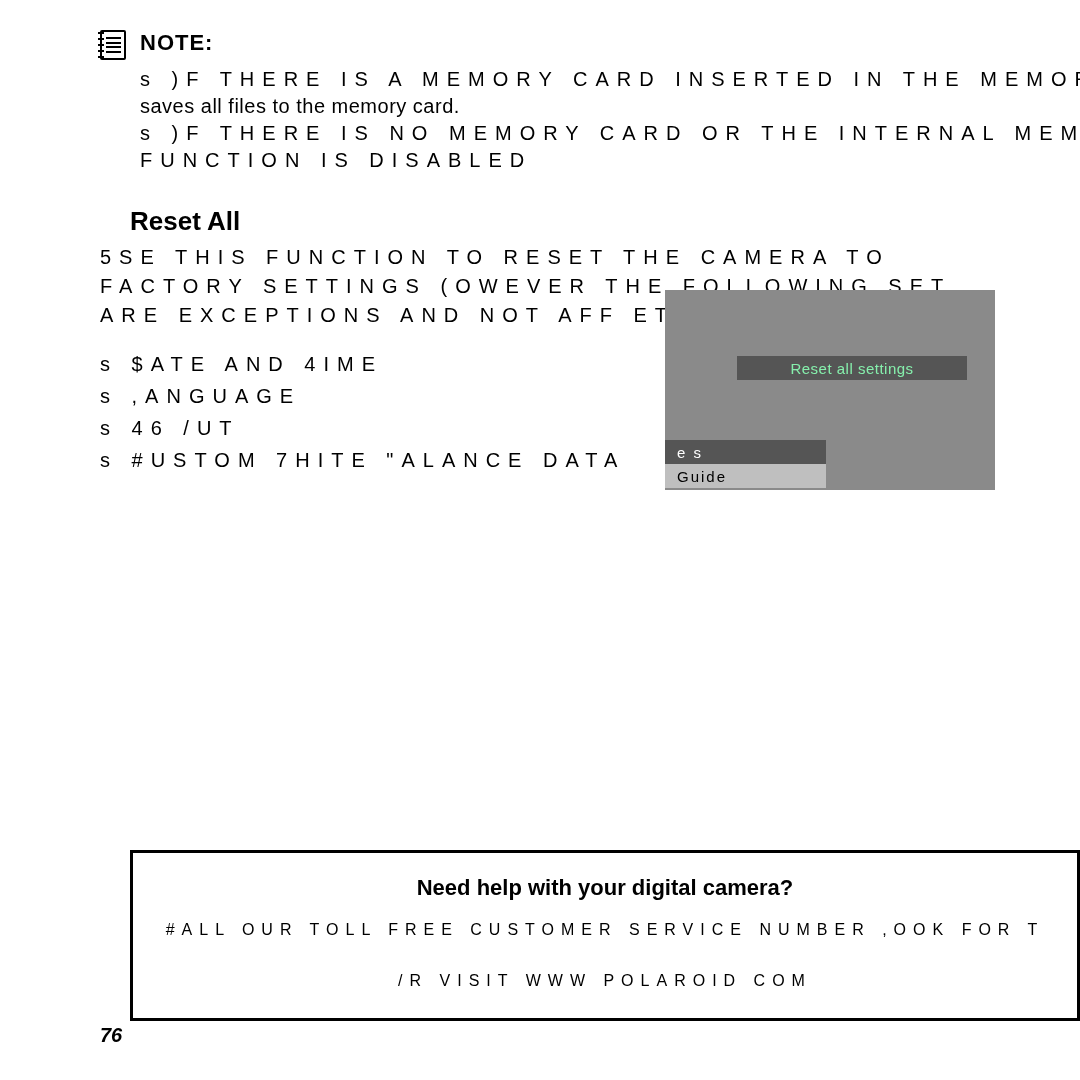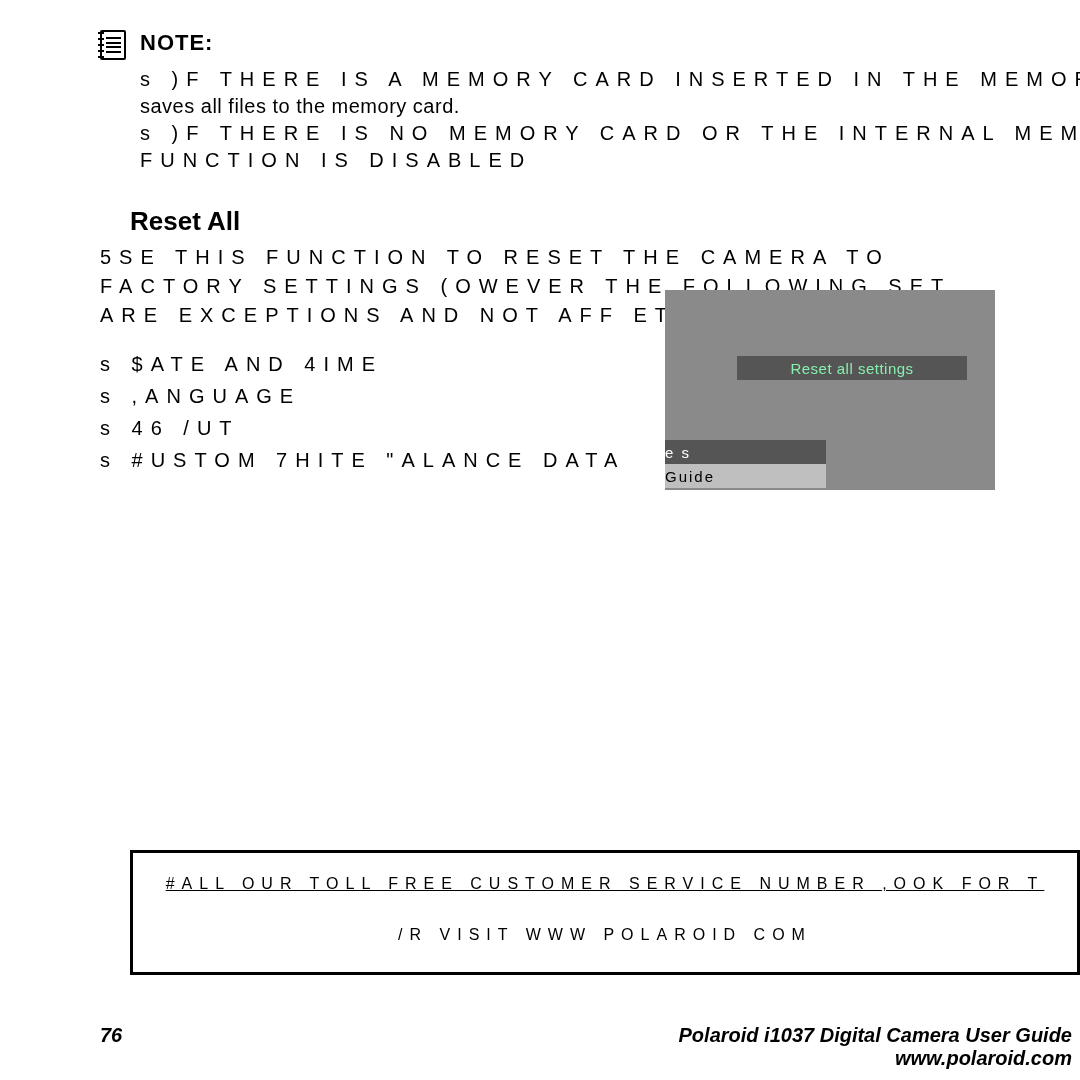--- a/index.html
+++ b/index.html
@@ -16,27 +16,27 @@
   .note-body { margin-left: 40px; font-size: 20px; line-height: 1.35; white-space: nowrap; overflow: hidden; }
   .note-body .wide { letter-spacing: 8px; }
   .note-body .normal { letter-spacing: 0.5px; }
 
   .reset-title { font-weight: bold; font-size: 26px; margin: 32px 0 6px 30px; }
   .reset-body { font-size: 20px; letter-spacing: 8px; line-height: 1.45; white-space: nowrap; overflow: hidden; }
   .bullets { margin-top: 18px; font-size: 20px; letter-spacing: 8px; line-height: 1.6; white-space: nowrap; overflow: hidden; }
 
   .camera-ui { position: absolute; left: 665px; top: 290px; width: 330px; height: 200px; background: #8a8a8a; }
   .camera-ui .label-bar { position: absolute; left: 72px; top: 66px; width: 230px; height: 24px; background: #555; color: #86efac; font-size: 15px; display: flex; align-items: center; justify-content: center; letter-spacing: 0.5px; }
-  .camera-ui .opt { position: absolute; left: 0; width: 161px; height: 24px; font-size: 15px; display: flex; align-items: center; padding-left: 0; letter-spacing: 2px; }
+  .camera-ui .opt { position: absolute; left: 0; width: 161px; height: 24px; font-size: 15px; display: flex; align-items: center; padding-left: 12px; letter-spacing: 2px; }
   .camera-ui .opt.yes { top: 150px; background: #555; color: #fff; }
   .camera-ui .opt.cancel { top: 174px; background: #bfbfbf; color: #000; }
 
   .help-box { position: absolute; left: 130px; top: 850px; width: 950px; border: 3px solid #000; padding: 22px 16px 28px 16px; text-align: center; overflow: hidden; }
   .help-box .q { font-weight: bold; font-size: 22px; margin-bottom: 20px; }
-  .help-box .l1 { font-size: 16px; letter-spacing: 7px; white-space: nowrap; text-decoration: underline; }
+  .help-box .l1 { font-size: 16px; letter-spacing: 7px; white-space: nowrap; }
   .help-box .l2 { font-size: 16px; letter-spacing: 7px; white-space: nowrap; margin-top: 33px; }
 
   .footer { position: absolute; left: 100px; right: 8px; top: 1024px; display: flex; justify-content: space-between; align-items: flex-start; font-size: 20px; }
   .footer .pg { font-style: italic; font-weight: bold; }
   .footer .right { text-align: right; font-style: italic; font-weight: bold; white-space: nowrap; overflow: hidden; }
 </style>
 </head>
 <body>
 
 <div class="page">
@@ -81,24 +81,21 @@
     </div>
   </div>
 
   <div class="camera-ui">
     <div class="label-bar">Reset all settings</div>
     <div class="opt yes">e s</div>
     <div class="opt cancel">Guide</div>
   </div>
 
   <div class="help-box">
+    <div class="q">Need help with your digital camera?</div>
     <div class="l1">#ALL OUR TOLL FREE CUSTOMER SERVICE NUMBER ,OOK FOR T</div>
     <div class="l2">/R VISIT WWW POLAROID COM</div>
   </div>
 
   <div class="footer">
     <div class="pg">76</div>
-    <div class="right">
-      <div>Polaroid i1037 Digital Camera User Guide</div>
-      <div>www.polaroid.com</div>
-    </div>
   </div>
 </div>
 
 </body></html>

